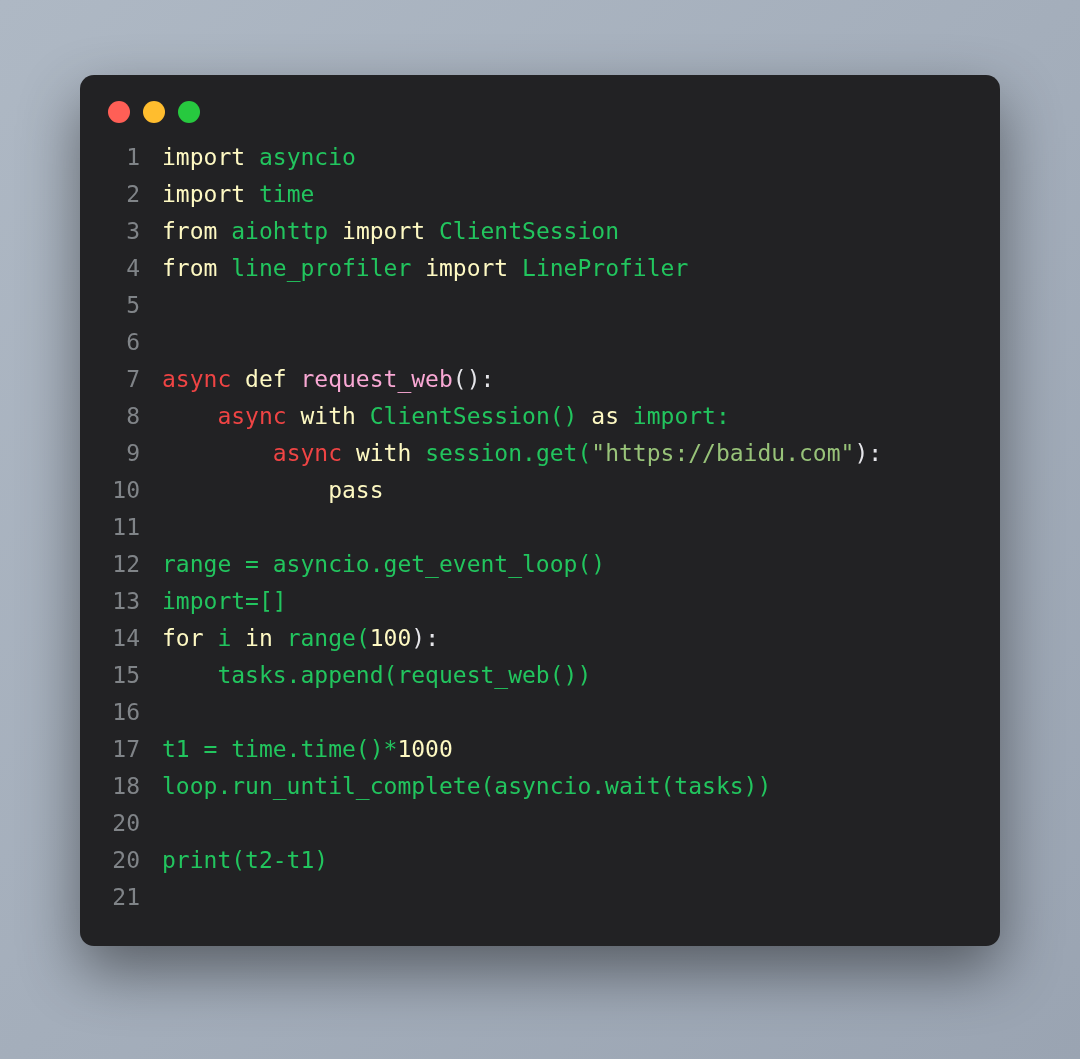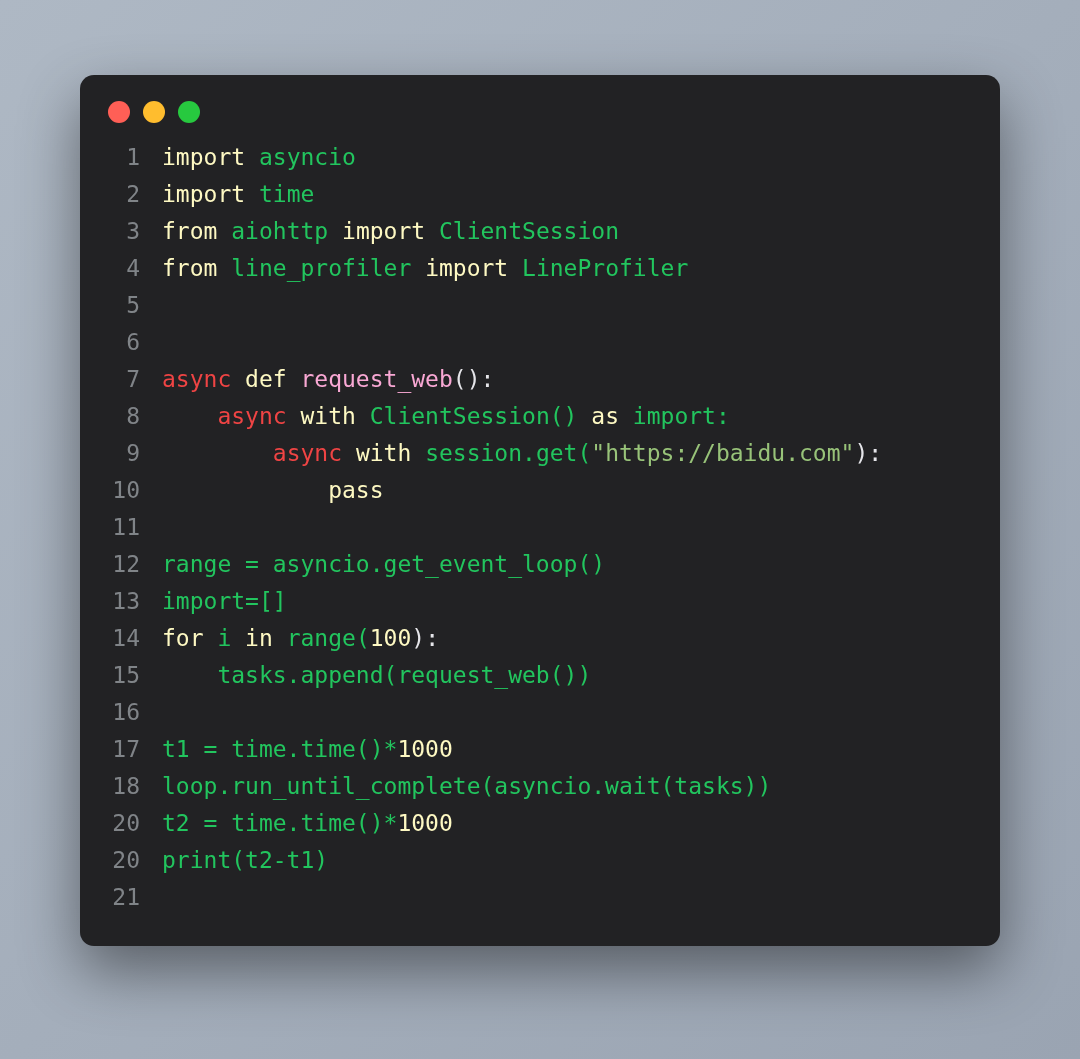--- a/index.html
+++ b/index.html
@@ -84,17 +84,17 @@
       <div class="line"><div class="gutter">9</div><div class="src"><span class="name">        </span><span class="async">async </span><span class="kw2">with </span><span class="name">session.get(</span><span class="str">"https://baidu.com"</span><span class="pun">):</span></div></div>
       <div class="line"><div class="gutter">10</div><div class="src"><span class="name">            </span><span class="kw2">pass</span></div></div>
       <div class="line"><div class="gutter">11</div><div class="src"><span class="name"></span></div></div>
       <div class="line"><div class="gutter">12</div><div class="src"><span class="name">range = asyncio.get_event_loop()</span></div></div>
       <div class="line"><div class="gutter">13</div><div class="src"><span class="name">import=[]</span></div></div>
       <div class="line"><div class="gutter">14</div><div class="src"><span class="kw2">for </span><span class="name">i </span><span class="kw2">in </span><span class="name">range(</span><span class="num">100</span><span class="pun">):</span></div></div>
       <div class="line"><div class="gutter">15</div><div class="src"><span class="name">    tasks.append(request_web())</span></div></div>
       <div class="line"><div class="gutter">16</div><div class="src"><span class="name"></span></div></div>
       <div class="line"><div class="gutter">17</div><div class="src"><span class="name">t1 = time.time()*</span><span class="num">1000</span></div></div>
       <div class="line"><div class="gutter">18</div><div class="src"><span class="name">loop.run_until_complete(asyncio.wait(tasks))</span></div></div>
-      <div class="line"><div class="gutter">20</div><div class="src"><span class="name">t2 = time.time()*</span><span class="num">1000</span></div></div>
+      <div class="line"><div class="gutter">20</div></div>
       <div class="line"><div class="gutter">20</div><div class="src"><span class="name">print(t2-t1)</span></div></div>
       <div class="line"><div class="gutter">21</div><div class="src"><span class="name"></span></div></div>
     </div>
 </div>
 
 </body></html>

